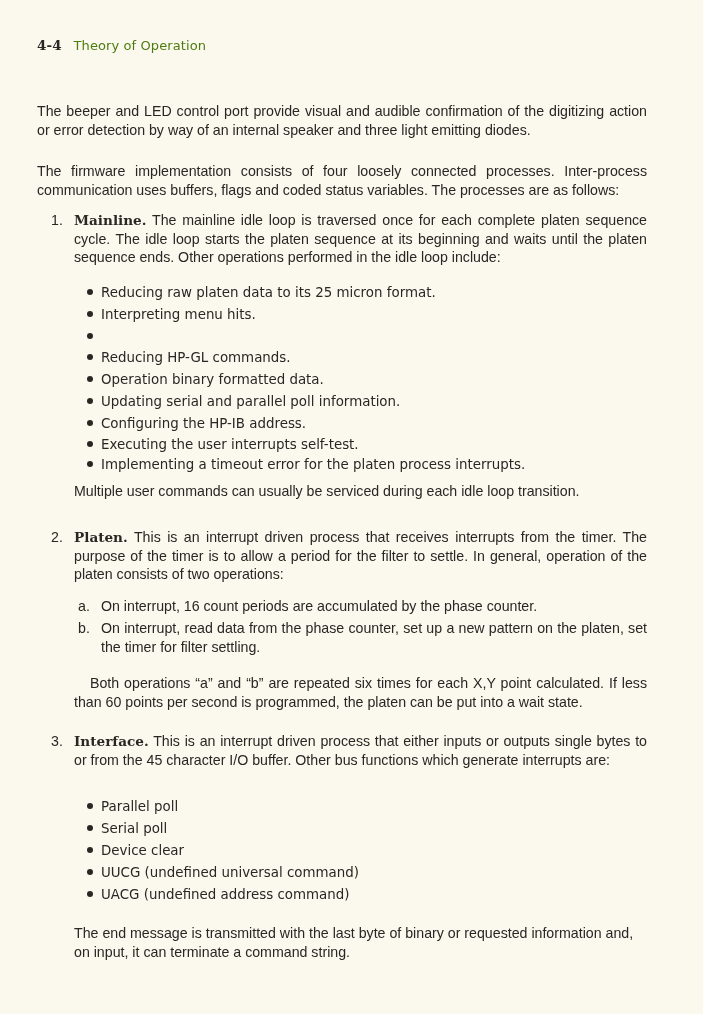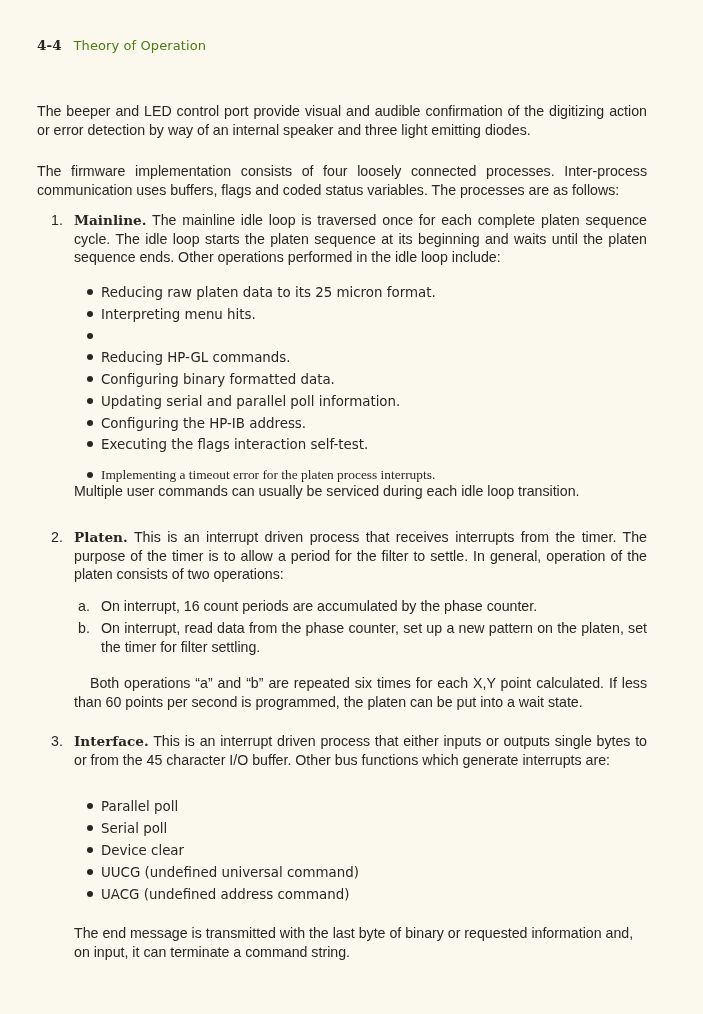--- a/index.html
+++ b/index.html
@@ -38,25 +38,25 @@
   <p class="p" style="left:74px; top:211px; width:573px; margin:0;">
     <b class="lead">Mainline.</b>
     <span>The mainline idle loop is traversed once for each complete platen sequence cycle. The idle loop starts the platen sequence at its beginning and waits until the platen sequence ends. Other operations performed in the idle loop include:</span>
   </p>
 
   <div>
     <div class="bl" style="top:284px;"><span class="dot"></span><span>Reducing raw platen data to its 25 micron format.</span></div>
     <div class="bl" style="top:306px;"><span class="dot"></span><span>Interpreting menu hits.</span></div>
     <div class="bl" style="top:328px;"><span class="dot"></span></div>
     <div class="bl" style="top:349px;"><span class="dot"></span><span>Reducing HP-GL commands.</span></div>
-    <div class="bl" style="top:371px;"><span class="dot"></span><span>Configuring binary formatted data.</span></div>
+    <div class="bl" style="top:371px;"><span class="dot"></span><span>Operation binary formatted data.</span></div>
     <div class="bl" style="top:393px;"><span class="dot"></span><span>Updating serial and parallel poll information.</span></div>
     <div class="bl" style="top:415px;"><span class="dot"></span><span>Configuring the HP-IB address.</span></div>
-    <div class="bl" style="top:436px;"><span class="dot"></span><span>Executing the flags interaction self-test.</span></div>
-    <div class="bl" style="top:466px;font-family:Liberation Serif, serif;"><span class="dot"></span><span>Implementing a timeout error for the platen process interrupts.</span></div>
+    <div class="bl" style="top:436px;"><span class="dot"></span><span>Executing the user interrupts self-test.</span></div>
+    <div class="bl" style="top:456px;"><span class="dot"></span><span>Implementing a timeout error for the platen process interrupts.</span></div>
   </div>
 
   <p class="p" style="left:74px; top:482px; width:573px; margin:0; text-align:left;">Multiple user commands can usually be serviced during each idle loop transition.</p>
 
   <span class="num-label" style="left:51px; top:528px;">2.</span>
   <p class="p" style="left:74px; top:528px; width:573px; margin:0;">
     <b class="lead">Platen.</b>
     <span>This is an interrupt driven process that receives interrupts from the timer. The purpose of the timer is to allow a period for the filter to settle. In general, operation of the platen consists of two operations:</span>
   </p>
 

